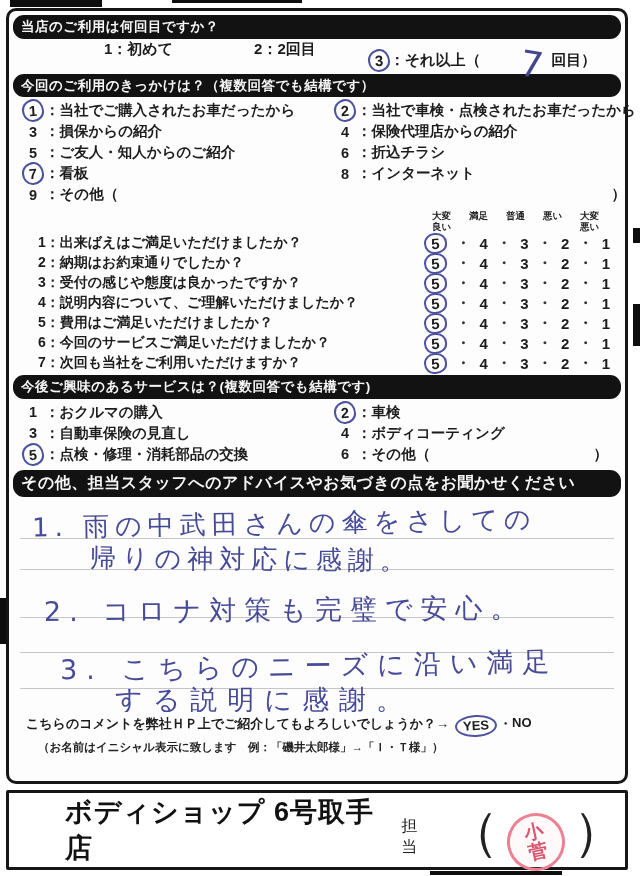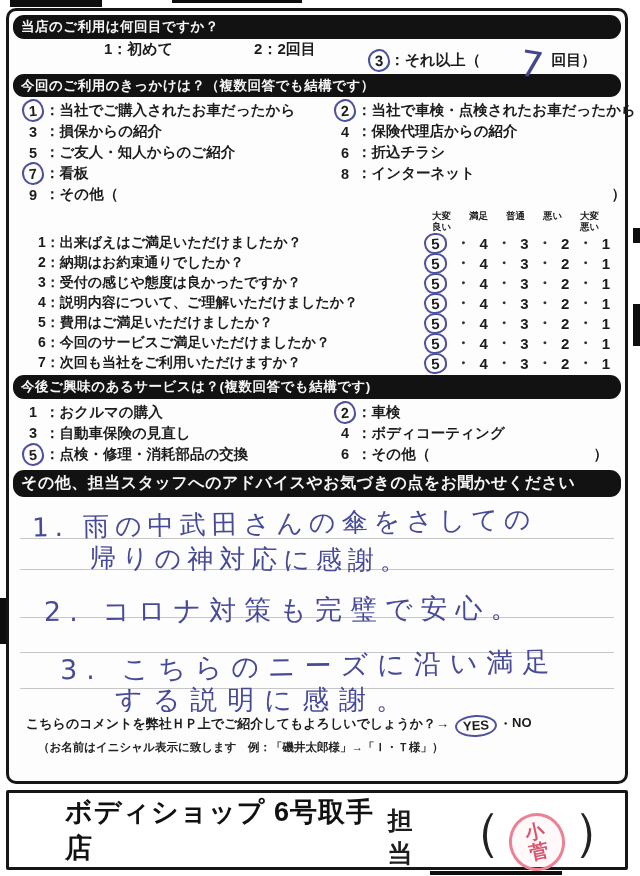--- a/index.html
+++ b/index.html
@@ -84,21 +84,21 @@
   .consent .arrow-gap { margin-left:2px; }
   .note { font-size:11.5px; font-weight:600; padding:2px 0 0 26px; color:#222; white-space:nowrap; }
 
   
   .footer {
     position:absolute; left:6px; top:790px; width:622px; height:80px;
     border:3px solid #161616; border-radius:2px; background:#fff;
     display:flex; align-items:center; overflow:visible;
   }
   .shop { font-size:27px; font-weight:800; margin-left:56px; letter-spacing:1px; color:#111; }
-  .role { font-size:25px; font-weight:700; margin-top:14px; }
+  .role { font-size:16px; font-weight:400; margin-top:14px; }
   .paren { font-size:52px; font-weight:300; color:#222; line-height:1; margin-top:2px; }
   .paren.open { margin-left:14px; }
   .stamp {
     width:58px; height:58px; border:3px solid #ec8094; border-radius:50%;
     color:#d8566e; display:flex; flex-direction:column; align-items:center; justify-content:center;
     font-size:19px; font-weight:700; line-height:1.05;
     transform:rotate(-12deg); margin:0 8px; position:relative; top:12px;
     background:rgba(255,195,205,0.10);
   }
 </style>

